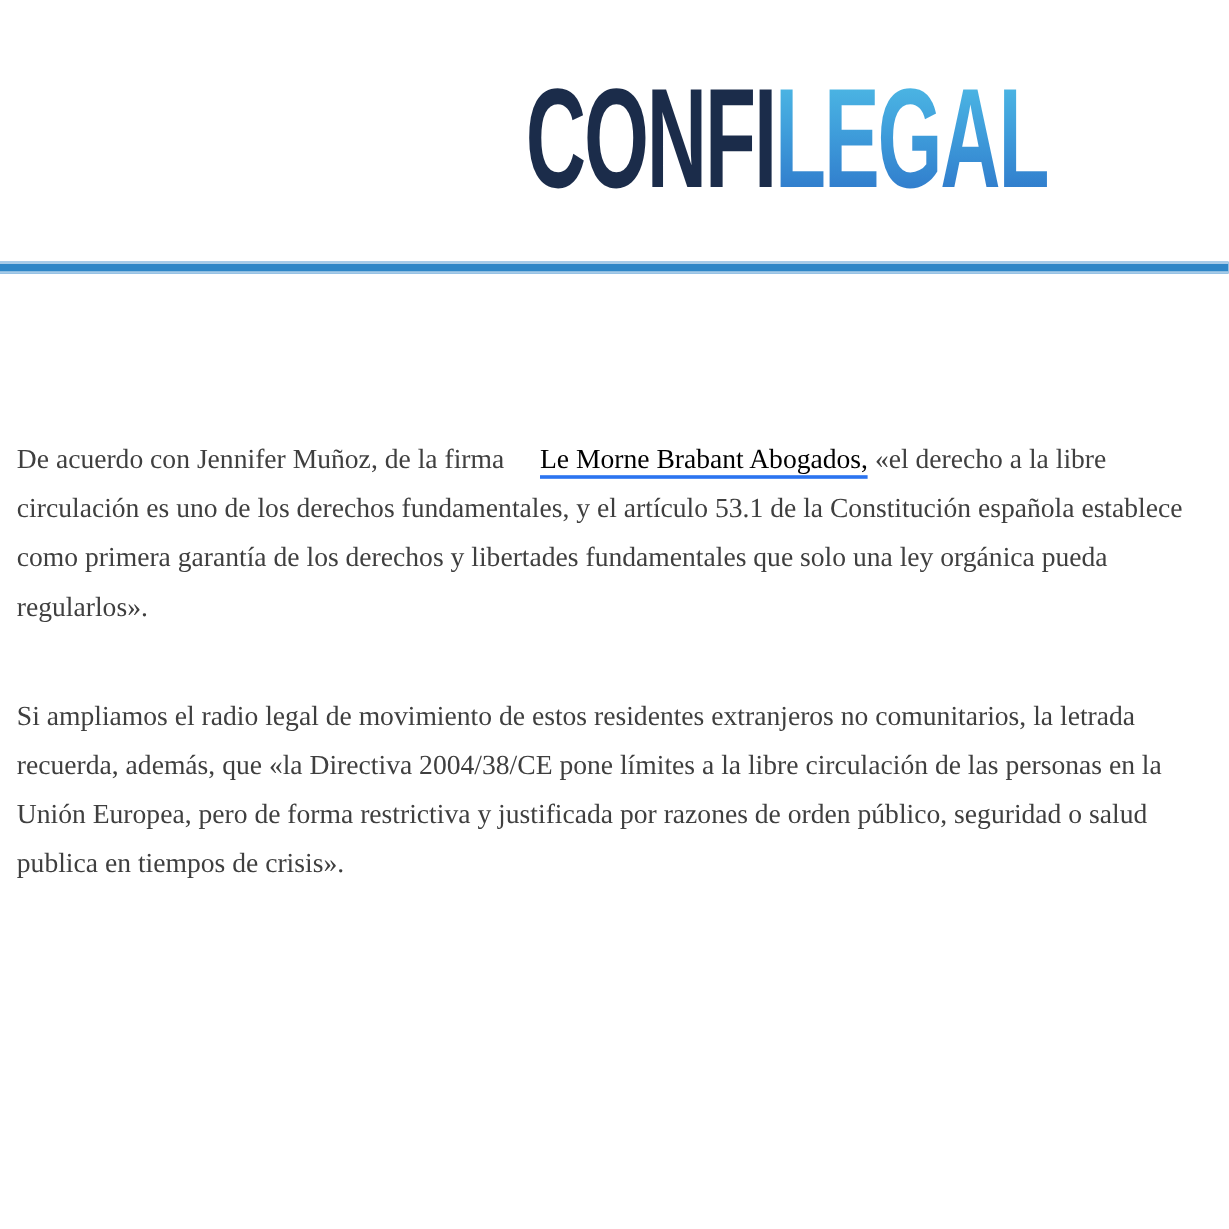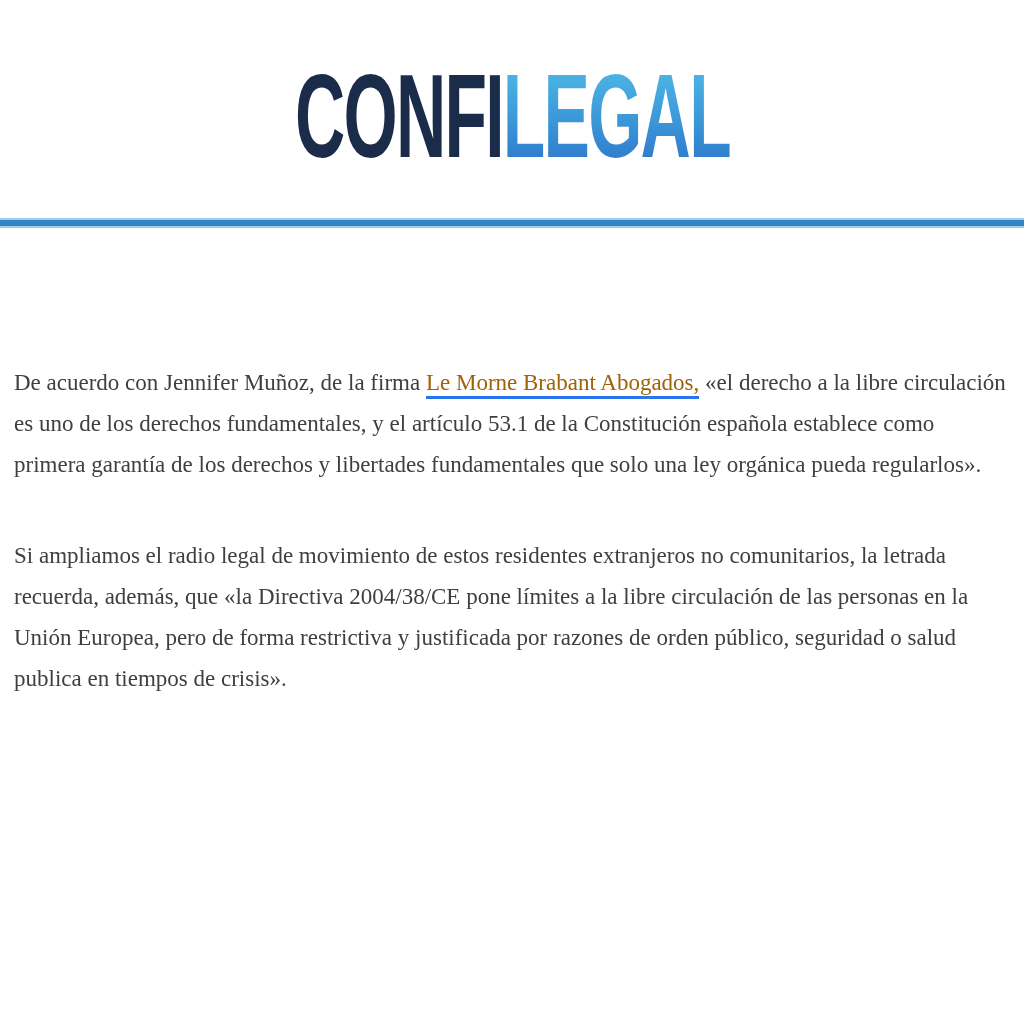--- a/index.html
+++ b/index.html
@@ -14,21 +14,21 @@
     background: #ffffff;
     overflow: hidden;
     position: relative;
   }
 
   
   .logo-wrap {
     margin-top: 72px;
     height: 88px;
     display: flex;
-    justify-content: center;
+    justify-content: flex-end;
     align-items: center;
     overflow: visible;
   }
   .logo-inner {
     display: inline-block;
     transform: scaleX(0.59);
     transform-origin: center;
     font-family: "Liberation Sans", sans-serif;
     font-weight: 900;
     font-size: 118px;
@@ -60,25 +60,26 @@
   .article {
     margin: 134px 18px 0 14px;
     width: 992px;
     font-size: 23px;
     line-height: 41px;
     color: #3f3f3f;
   }
   .article p { margin: 0 0 50px 0; }
   .author-name { font-weight: 400; }
   .firm-link {
-    color: #a16207;
+    color: #000000;
     text-decoration: none;
     border-bottom: 3px solid #2b74f0;
     padding-bottom: 1px;
     cursor: pointer;
+    margin-left: 24px;
   }
 </style>
 </head>
 <body>
 
 <div class="page">
 
   <div class="logo-wrap">
     <div class="logo-inner">
       <span class="logo-part-dark">CONFI</span><span class="logo-part-blue">LEGAL</span>

